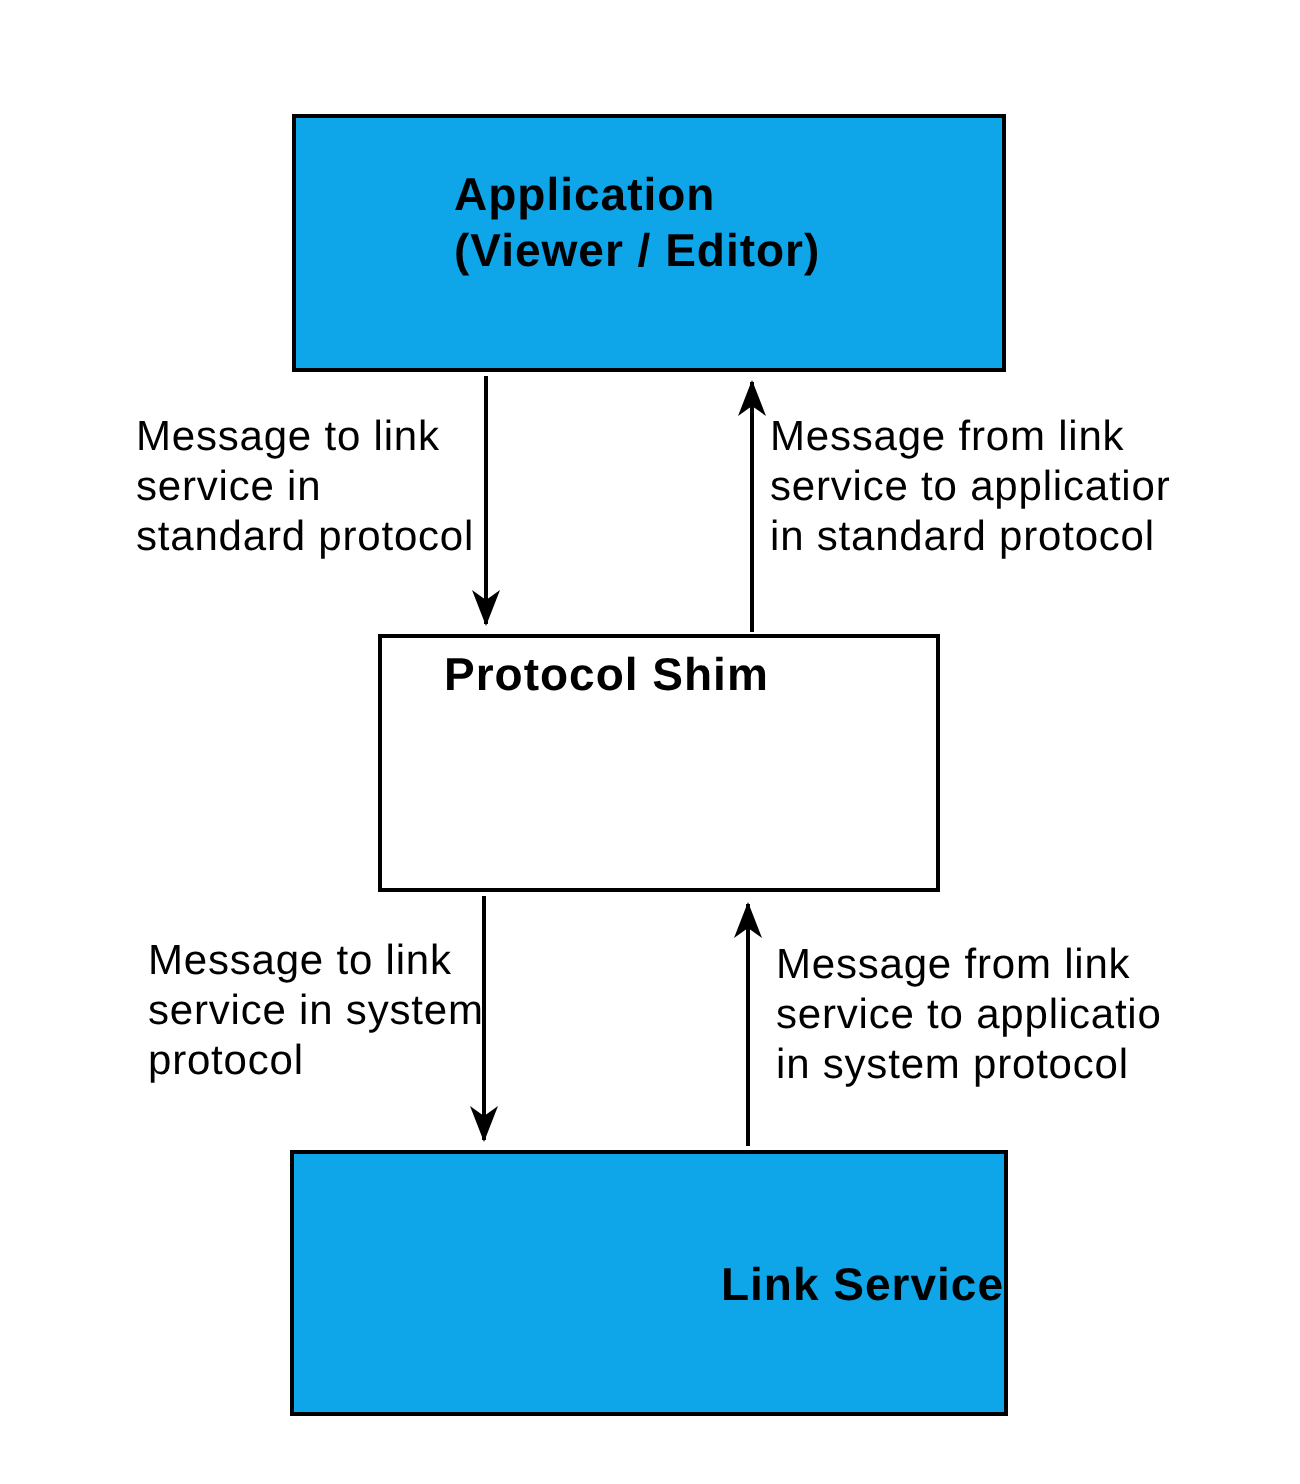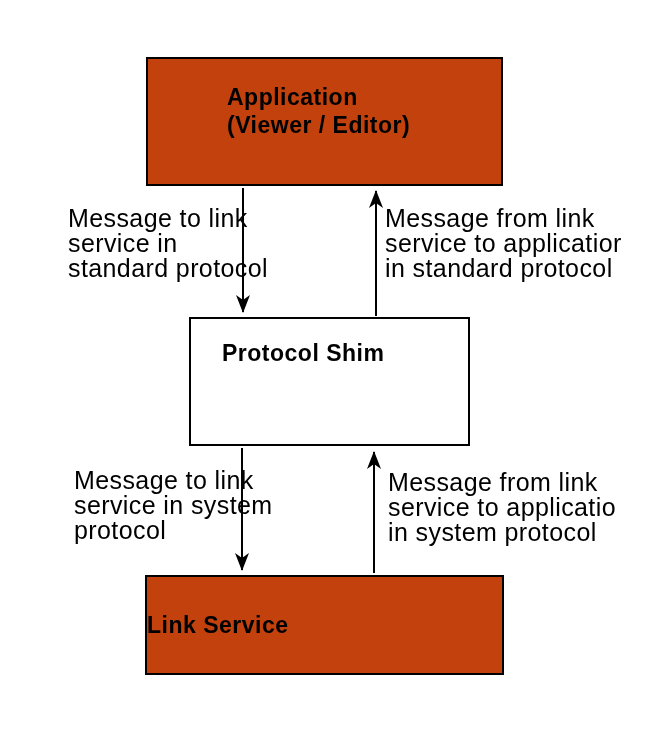--- a/index.html
+++ b/index.html
@@ -19,76 +19,75 @@
   .arrow-layer {
     position: absolute;
     left: 0;
     top: 0;
     width: 650px;
     height: 742px;
   }
   .box {
     position: absolute;
     border: 2px solid #000000;
-    background: #c2410c;
+    background: #0ea5e9;
     box-sizing: border-box;
   }
   .box-application {
     left: 146px;
     top: 57px;
     width: 357px;
     height: 129px;
   }
   .box-shim {
     left: 189px;
     top: 317px;
     width: 281px;
     height: 129px;
     background: transparent; 
   }
   .box-link {
     left: 145px;
     top: 575px;
     width: 359px;
-    height: 100px;
+    height: 133px;
     display: flex;
     align-items: center;
-    justify-content: flex-start;
+    justify-content: flex-end;
   }
   .box-title {
     font-weight: bold;
     font-size: 23px;
     line-height: 28px;
     letter-spacing: 0.5px;
     white-space: pre-wrap;
   }
   .app-title {
     position: absolute;
     left: 79px;
     top: 24px;
   }
   .shim-title {
     position: absolute;
     left: 31px;
     top: 4px;
-    margin-top: 16px;
   }
   .shim-desc {
     position: absolute;
     left: 24px;
     top: 38px;
     width: 320px;          
     font-size: 21px;
     line-height: 26px;
     letter-spacing: 0.9px;
     white-space: pre-wrap;
   }
   .flow-label {
     position: absolute;
-    font-size: 25px;
+    font-size: 21px;
     line-height: 25px;
     letter-spacing: 0.4px;
     white-space: pre-wrap;
   }
   .label-app-to-shim   { left: 68px;  top: 206px; }
   .label-shim-to-app   { left: 385px; top: 206px; }
   .label-shim-to-link  { left: 74px;  top: 468px; }
   .label-link-to-shim  { left: 388px; top: 470px; }
 </style>
 </head>

